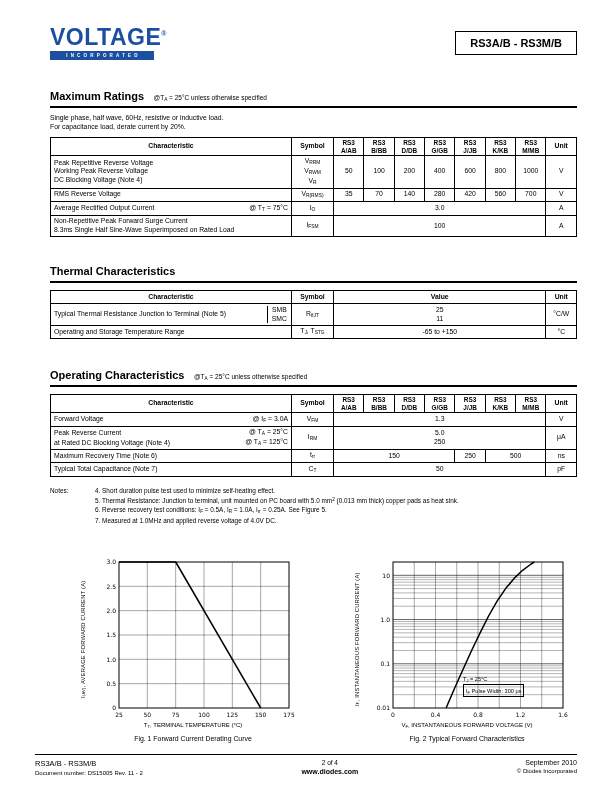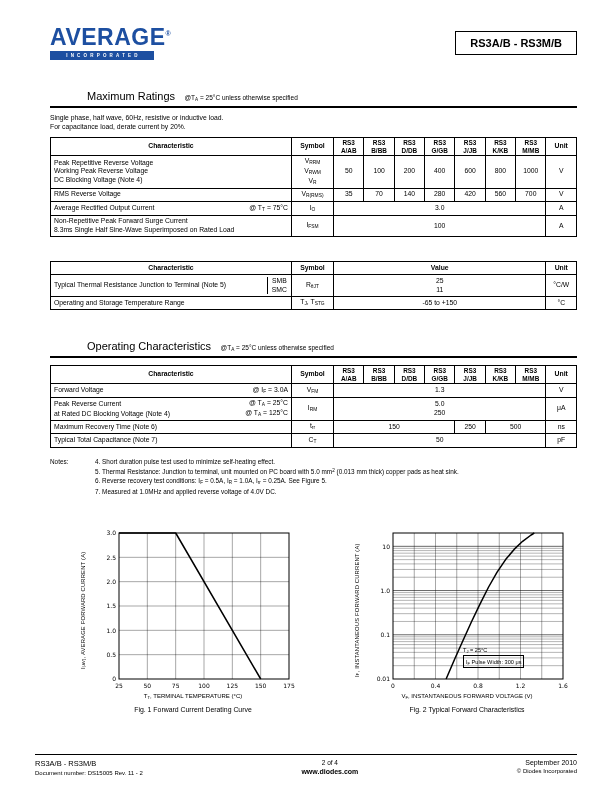--- a/index.html
+++ b/index.html
@@ -11,21 +11,21 @@
 
   
   .hdr{display:flex;justify-content:space-between;align-items:flex-start;}
   .logo-word{font-size:23px;font-weight:bold;color:#1d4fa1;letter-spacing:0.5px;line-height:1;}
   .logo-word .reg{font-size:7px;vertical-align:super;}
   .logo-bar{background:#1d4fa1;color:#fff;font-size:4.5px;letter-spacing:3.2px;text-align:center;padding:2px 0 1.5px 3px;width:104px;margin-top:2px;font-weight:bold;}
   .part-box{border:1.5px solid #000;padding:5px 14px;font-weight:bold;font-size:11px;margin-top:5px;}
 
   
   .sec-head{border-bottom:2px solid #000;padding-bottom:2px;}
-  .sec-title{font-size:11px;font-weight:normal;display:inline;margin-left:37px;}
+  .sec-title{font-size:11px;font-weight:bold;display:inline;}
   .sec-sub{font-size:6.5px;margin-left:5px;}
   .intro{font-size:6.8px;line-height:1.45;margin-top:5px;}
 
   
   table.spec{width:100%;border-collapse:collapse;margin-top:5px;table-layout:fixed;}
   .spec th,.spec td{border:0.8px solid #000;padding:1.5px 3px;font-size:6.8px;line-height:1.3;vertical-align:middle;}
   .spec th{font-weight:bold;text-align:center;}
   .spec th.pn{font-size:6.4px;line-height:1.15;padding:1px 0;}
   td.char{text-align:left;}
   td.sym,td.val,td.unit{text-align:center;}
@@ -61,21 +61,21 @@
   .f-right .l1{font-size:7px;}
   .f-right .l2{font-size:6px;margin-top:2px;}
 </style>
 </head>
 <body>
 
 <div class="page">
 
   <div class="hdr">
     <div>
-      <div class="logo-word"><span>AVERAGE</span><span class="reg">®</span></div>
+      <div class="logo-word"><span>VOLTAGE</span><span class="reg">®</span></div>
       <div class="logo-bar">INCORPORATED</div>
     </div>
     <div class="part-box">RS3A/B - RS3M/B</div>
   </div>
 
   <div class="sec" style="margin-top:26px;">
     <div class="sec-head">
       <span class="sec-title">Maximum Ratings</span>
       <span class="sec-sub">@T<sub>A</sub> = 25°C unless otherwise specified</span>
     </div>
@@ -181,20 +181,23 @@
         </td>
         <td class="sym">I<sub>FSM</sub></td>
         <td class="val" colspan="7">100</td>
         <td class="unit">A</td>
       </tr>
     </tbody>
       </table>
   </div>
 
   <div class="sec" style="margin-top:24px;">
+    <div class="sec-head">
+      <span class="sec-title">Thermal Characteristics</span>
+    </div>
     <table class="spec" style="margin-top:7px;">
       <colgroup>
         <col style="width:45.8%">
           <col style="width:8%">
           <col style="width:40.4%">
           <col style="width:5.8%">
       </colgroup>
       <tbody>
           <tr>
         <th>Characteristic</th>

